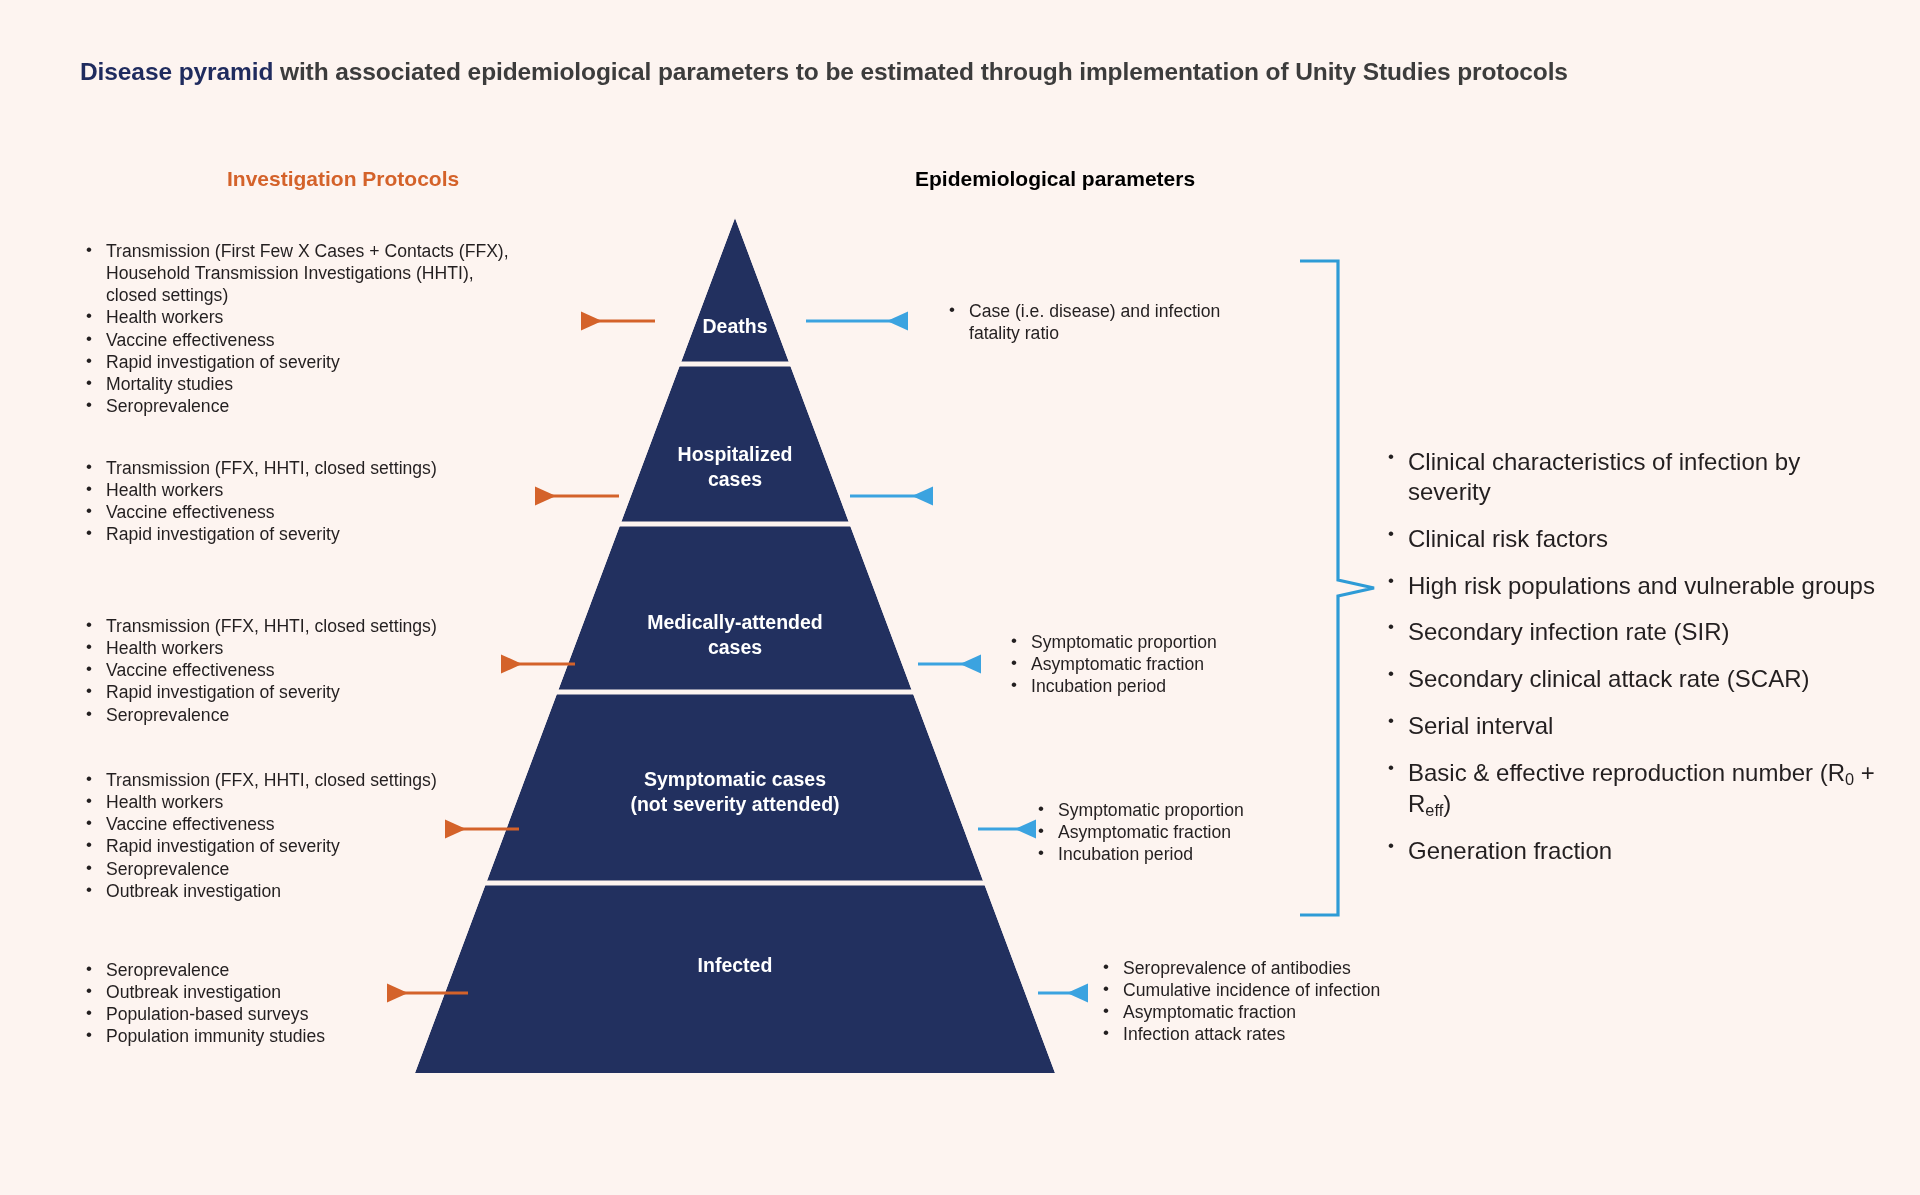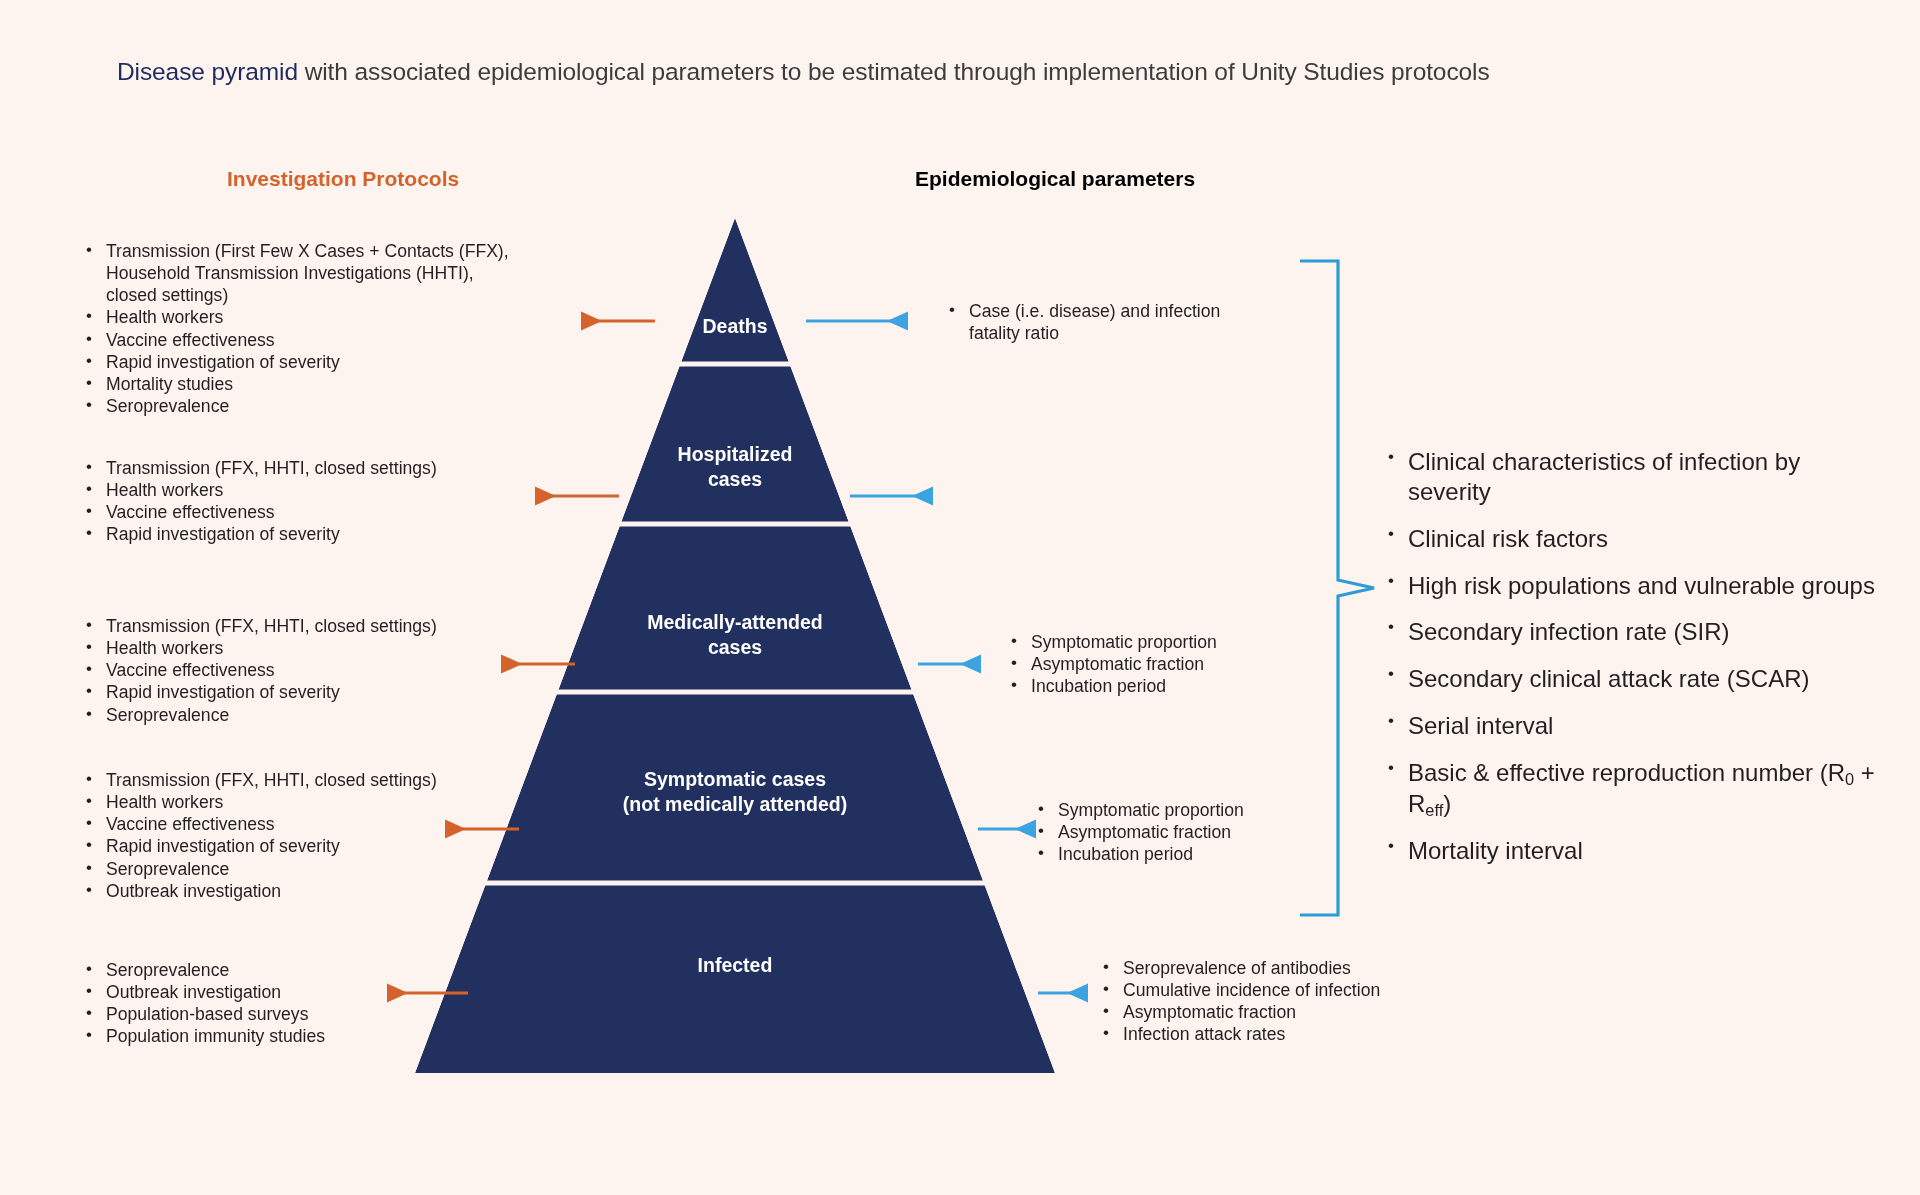--- a/index.html
+++ b/index.html
@@ -6,22 +6,22 @@
   html, body {
     width: 1920px; height: 1195px;
     background: #fdf4f0;
     font-family: "Liberation Sans", sans-serif;
     overflow: hidden;
   }
   #stage { position: relative; width: 1920px; height: 1195px; }
 
   .title {
     position: absolute; left: 80px; top: 58px;
-    font-size: 24.5px; font-weight: normal; color: #3c3c3c;
-    letter-spacing: -0.1px; white-space: nowrap; margin-left: 37px;
+    font-size: 24.5px; font-weight: bold; color: #3c3c3c;
+    letter-spacing: -0.1px; white-space: nowrap;
   }
   .title .hl { color: #1f2b5e; }
 
   .colhead {
     position: absolute; font-size: 21px; font-weight: bold;
     white-space: nowrap;
   }
   #head-protocols { left: 203px; top: 167px; color: #d4622a; margin-left: 24px; }
   #head-params { left: 915px; top: 167px; color: #000000; }
 
@@ -104,21 +104,21 @@
 
       <path d="M0,0 H640 V855 H0 Z M320,0 L640,855 L0,855 Z" fill="#fdf4f0" fill-rule="evenodd"></path>
     </svg>
 
     <div class="pyr-label" id="pl-deaths">Deaths</div>
     <div class="pyr-label" id="pl-hosp">Hospitalized
 cases</div>
     <div class="pyr-label" id="pl-medatt">Medically-attended
 cases</div>
     <div class="pyr-label" id="pl-sympt">Symptomatic cases
-(not medically attended)</div>
+(not severity attended)</div>
     <div class="pyr-label" id="pl-infected">Infected</div>
   </div>
 
   <div class="blist" id="lg0">
     <ul>
         <li>Transmission (First Few X Cases + Contacts (FFX), Household Transmission Investigations (HHTI), closed settings)</li>
         <li>Health workers</li>
         <li>Vaccine effectiveness</li>
         <li>Rapid investigation of severity</li>
         <li>Mortality studies</li>
@@ -191,21 +191,21 @@
 
   <div class="blist" id="farlist">
     <ul>
         <li>Clinical characteristics of infection by severity</li>
         <li>Clinical risk factors</li>
         <li>High risk populations and vulnerable groups</li>
         <li>Secondary infection rate (SIR)</li>
         <li>Secondary clinical attack rate (SCAR)</li>
         <li>Serial interval</li>
         <li>Basic &amp; effective reproduction number (R<sub>0</sub> + R<sub>eff</sub>)</li>
-        <li>Mortality interval</li>
+        <li>Generation fraction</li>
       </ul>
   </div>
 
   <svg id="bracket" viewBox="0 0 90 660">
     <path d="M2,3 H40 V322 L76,330 L40,338 V657 H2" fill="none" stroke="#2e9bd6" stroke-width="3.2" stroke-linejoin="miter"></path>
   </svg>
 
   <svg id="arrows" viewBox="0 0 1920 1195">
     <defs>
       <marker id="ao" markerWidth="7" markerHeight="7" refX="6" refY="3.5" orient="auto">

